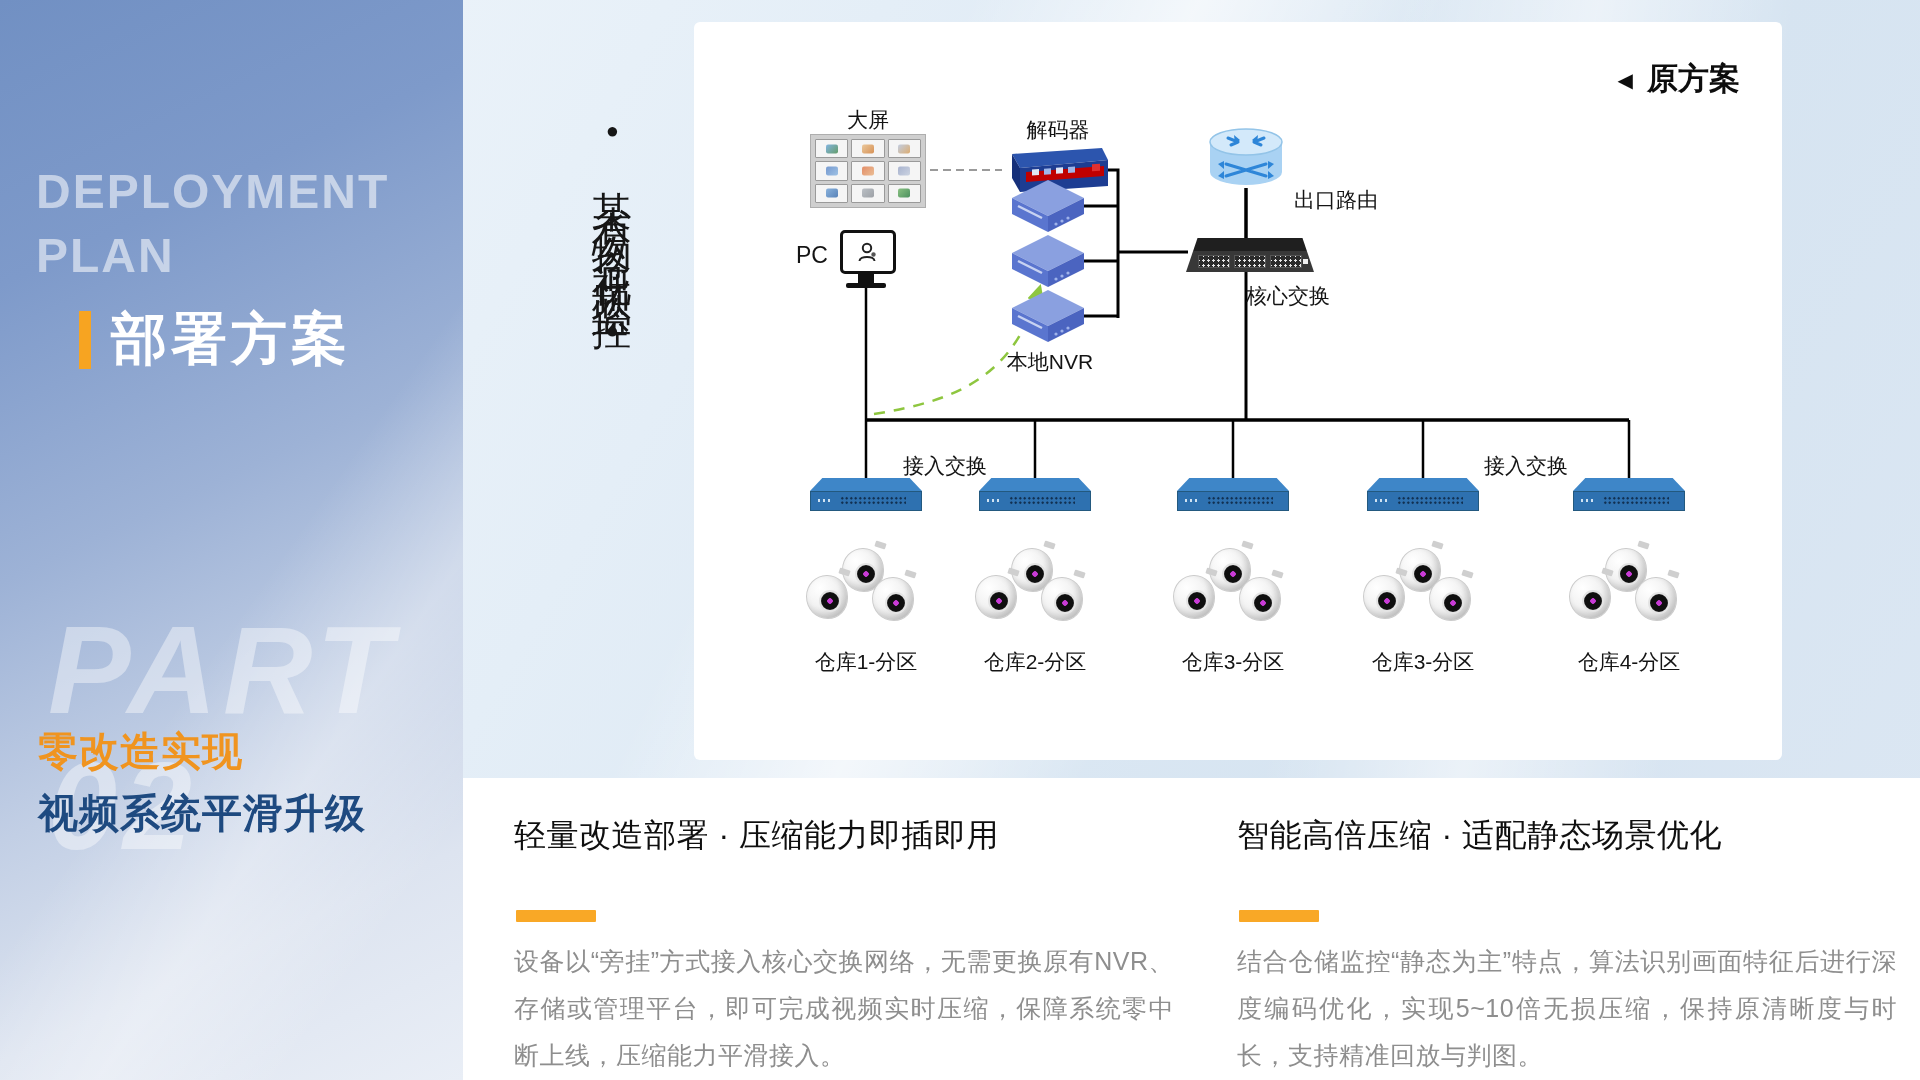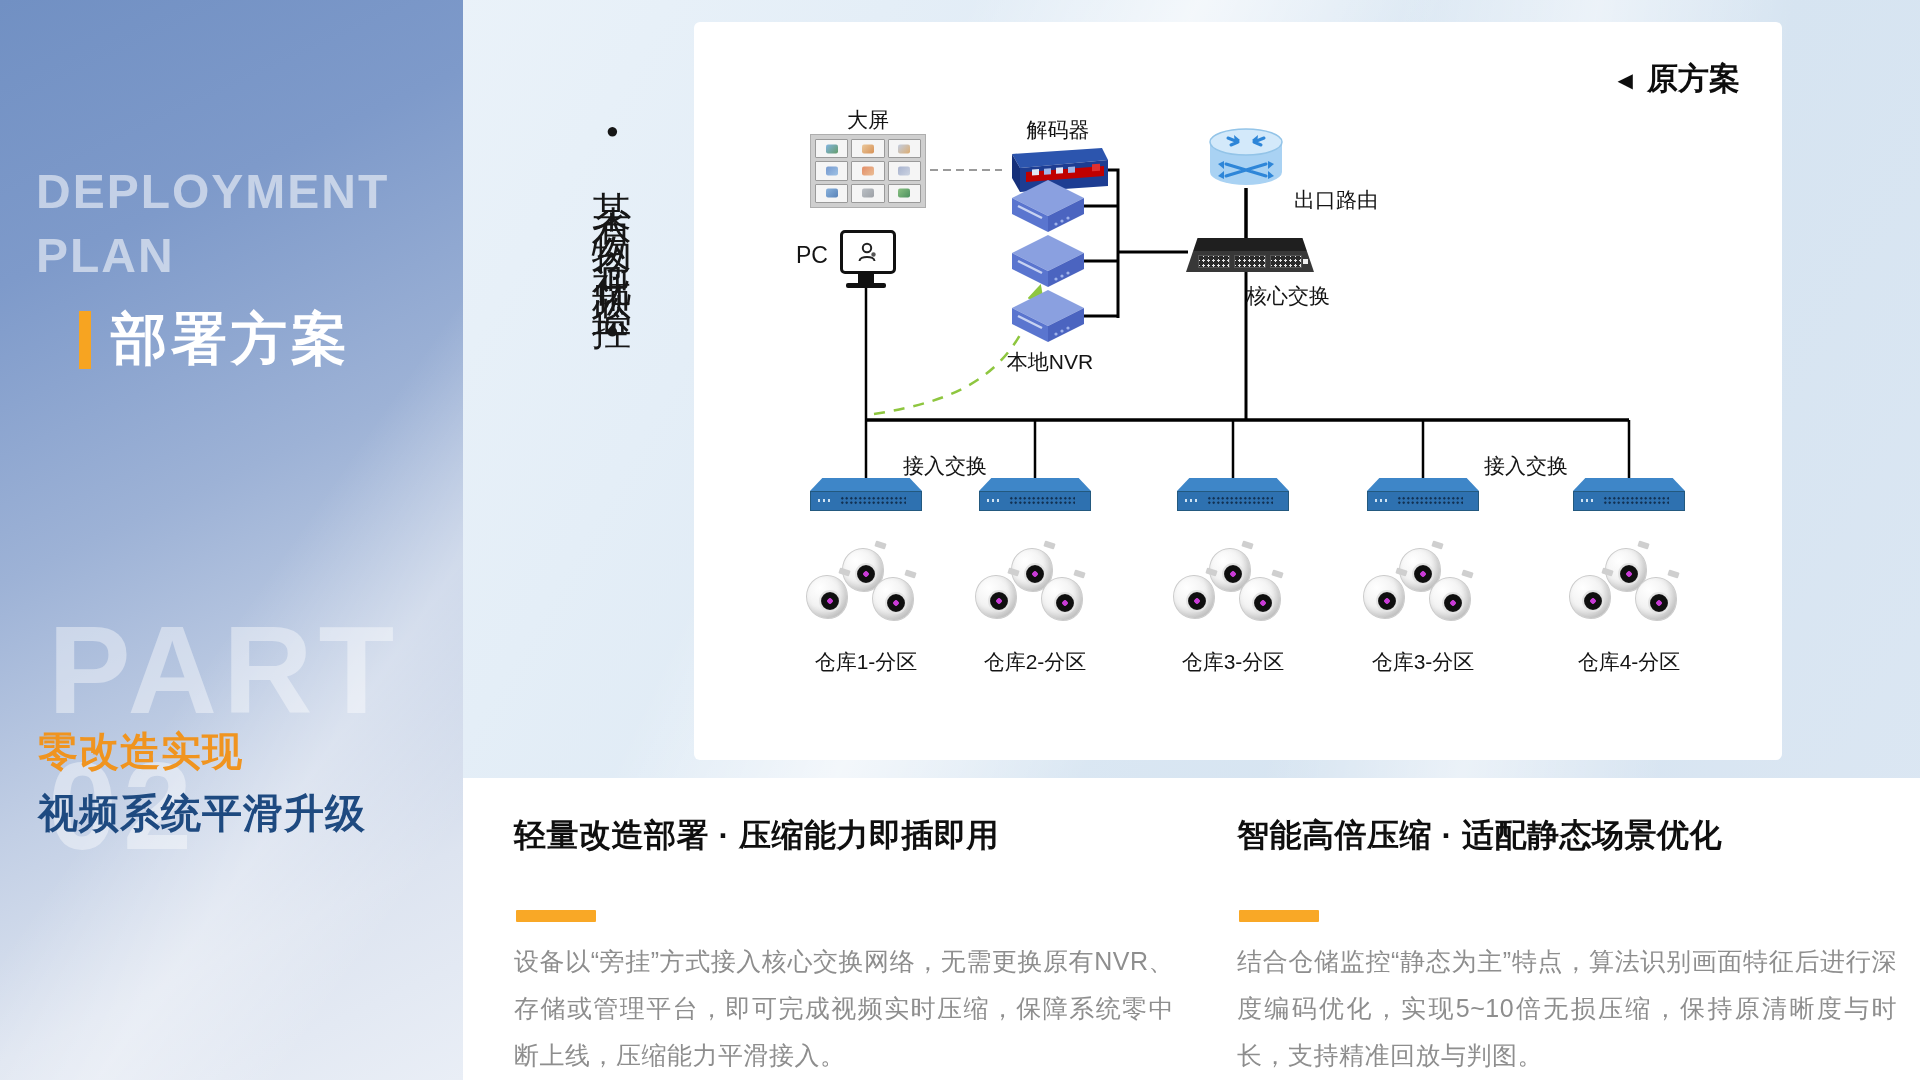--- a/index.html
+++ b/index.html
@@ -24,21 +24,21 @@
   }
   .sidebar::before{
     content:"";position:absolute;inset:0;pointer-events:none;
     background:linear-gradient(125deg,rgba(255,255,255,0) 55%,rgba(255,255,255,.35) 70%,rgba(255,255,255,0) 85%);
   }
   .en-title{position:absolute;left:36px;top:160px;font-size:48px;line-height:64px;font-weight:700;
     letter-spacing:2px;color:rgba(255,255,255,.55);}
   .cn-title-row{position:absolute;left:38px;top:302px;display:flex;align-items:center;margin-left:41px;}
   .orange-bar{width:12px;height:58px;background:#F7A421;margin-right:20px;}
   .cn-title{font-size:56px;font-weight:800;color:#ffffff;letter-spacing:4px;}
-  .wm{position:absolute;left:48px;font-weight:800;color:rgba(255,255,255,.42);letter-spacing:6px;line-height:1;}
+  .wm{position:absolute;left:48px;font-weight:800;color:rgba(255,255,255,.42);letter-spacing:6px;line-height:1;font-style:italic;}
   .wm-part{top:608px;font-size:124px;}
   .wm-num{top:744px;font-size:124px;}
   .hl{position:absolute;left:38px;font-size:40px;font-weight:800;letter-spacing:1px;white-space:nowrap;}
   .hl1{top:662px;color:#F0941F;}
   .hl2{top:724px;color:#F0941F;}
   .hl3{top:786px;color:#1E4A80;}
 
   
   .vcap{position:absolute;left:588px;top:118px;width:52px;text-align:center;
     writing-mode:vertical-rl;text-orientation:upright;color:#161616;}
@@ -112,21 +112,21 @@
     background:radial-gradient(circle at 50% 50%,#c93bd6 0 2.5px,#0f0f0f 3px 62%,#383838 78%,#777 100%);
     border:2px solid #e4e4e4;box-sizing:border-box;}
 
   .cam-group{position:absolute;width:120px;height:84px;}
   .cg1{left:36px;top:0;} .cg2{left:0px;top:27px;} .cg3{left:66px;top:29px;}
 
   
   .bottom{position:absolute;left:463px;top:778px;width:1457px;height:302px;background:#ffffff;}
   .col{position:absolute;top:0;width:668px;height:100%;}
   .col.c1{left:51px;} .col.c2{left:774px;}
-  .col h2{position:absolute;left:0;top:36px;margin:0;font-size:32px;font-weight:700;color:#0f0f0f;letter-spacing:.5px;white-space:nowrap;}
+  .col h2{position:absolute;left:0;top:36px;margin:0;font-size:32px;font-weight:400;color:#0f0f0f;letter-spacing:.5px;white-space:nowrap;}
   .col .bar{position:absolute;left:2px;top:132px;width:80px;height:12px;background:#F9A826;border-radius:1px;}
   .col p{position:absolute;left:0;top:160px;margin:0;width:660px;font-size:25px;line-height:47px;
     color:#8e8e8e;letter-spacing:.5px;text-align:justify;}
 </style>
 </head>
 <body>
 
 <div class="stage">
 
   <aside class="sidebar">

